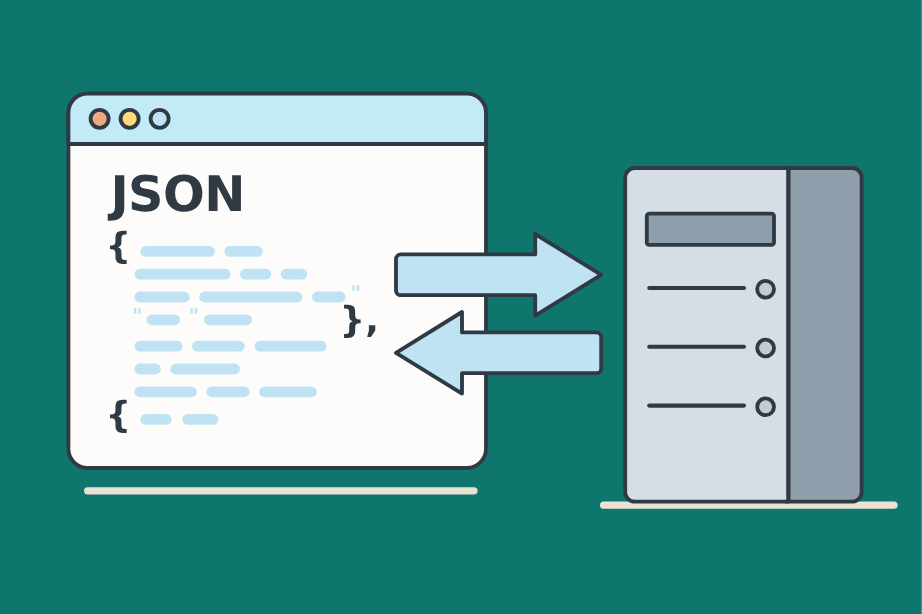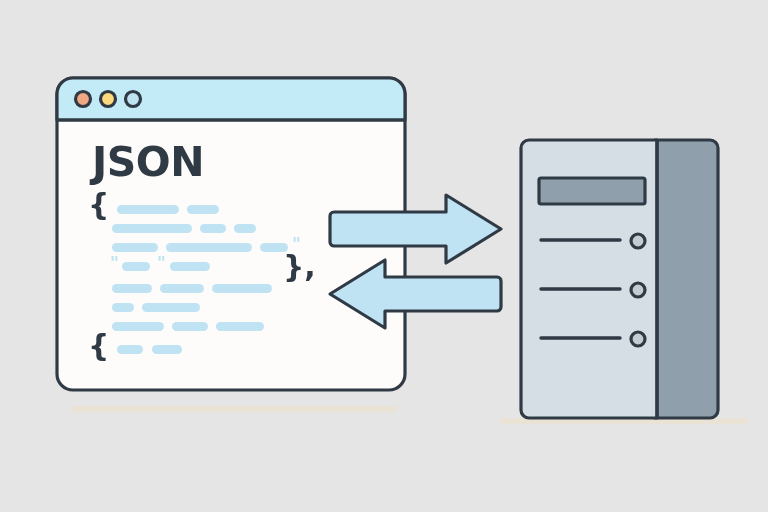--- a/index.html
+++ b/index.html
@@ -11,21 +11,21 @@
     width: 768px;
     height: 512px;
     overflow: hidden;
     font-family: "Liberation Sans", sans-serif;
     background: #fdf6ec;
   }
   #scene {
     position: relative;
     width: 768px;
     height: 512px;
-    background: #e5e5e5;
+    background: #0f766e;
   }
   #scene svg.layer {
     position: absolute;
     left: 0;
     top: 0;
     width: 768px;
     height: 512px;
   }
   .json-title {
     font-family: "DejaVu Sans", sans-serif;

